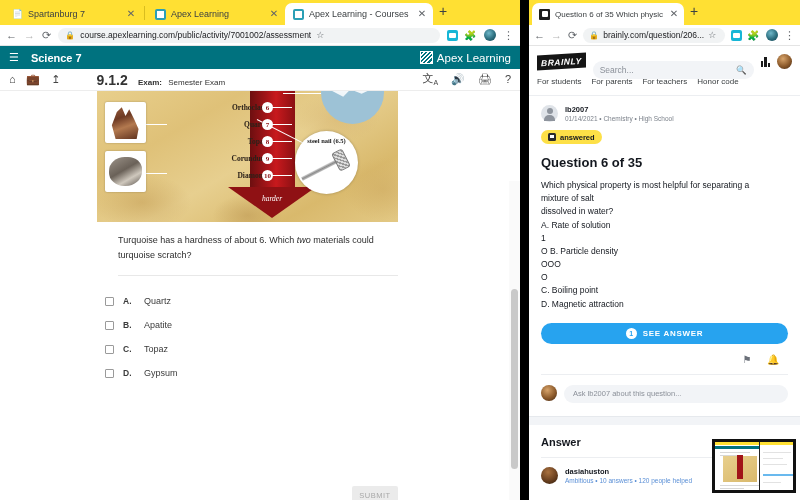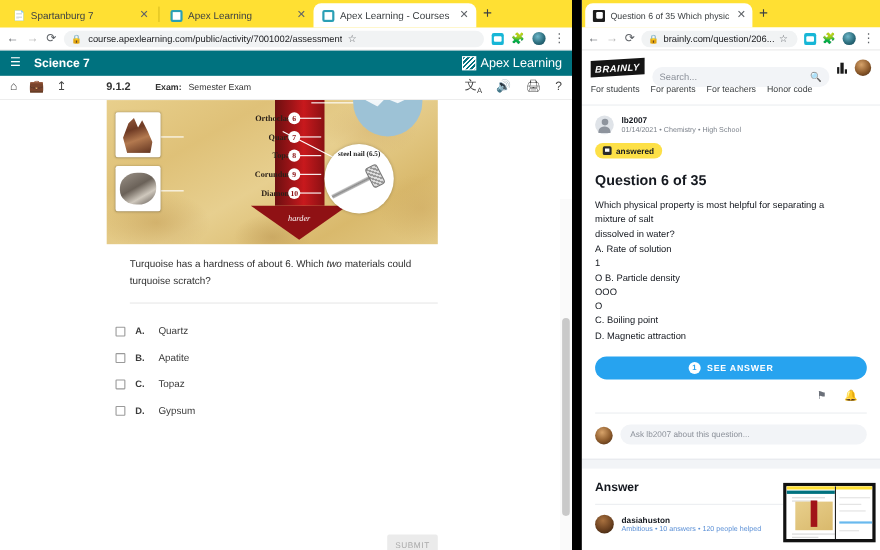--- a/index.html
+++ b/index.html
@@ -68,22 +68,22 @@
     background:repeating-linear-gradient(135deg,#00727f 0 1.5px,#fff 1.5px 3px);}
   .apex-brand-text { color: #fff; font-size: 11.5px; }
 
   .apex-sub {
     height: 22px; background: #fff; display: flex; align-items: center;
     padding: 0 9px; justify-content: space-between; border-bottom: 1px solid #ededed;
   }
   .sub-left { display: flex; align-items: center; gap: 11px; font-size: 8px; color: #333; }
   .sub-right { display: flex; align-items: center; gap: 13px; }
   .sub-ico { font-size: 11px; color: #444; line-height: 1; }
-  .lesson-id { font-weight: bold; font-size: 10px; padding-left: 25px; }
-  .lesson-kind { font-weight: bold; font-size: 8px; margin-left: 20px; }
+  .lesson-id { font-weight: bold; font-size: 14px; padding-left: 25px; }
+  .lesson-kind { font-weight: bold; font-size: 8px; margin-left: 8px; }
   .lesson-title { font-size: 8px; margin-left: 4px; }
 
   
   .content {
     position: relative; height: 410px; background: #fff; overflow: hidden;
   }
   .diagram {
     position: absolute; left: 97px; top: 0px; width: 301px; height: 131px;
     background: linear-gradient(150deg,#e8cf8c 0%,#dfc178 28%,#e7cf8f 52%,#d9b96c 78%,#e3c985 100%);
     overflow: hidden;
@@ -239,21 +239,21 @@
   .see-answer {
     margin-top: 12px; height: 21px; background: #27a3ef; border-radius: 11px;
     display: flex; align-items: center; justify-content: center; gap: 6px;
   }
   .sa-num { width: 11px; height: 11px; border-radius: 50%; background: #fff; color: #27a3ef;
     font-size: 7px; font-weight: bold; display: flex; align-items: center; justify-content: center; }
   .sa-txt { font-size: 8px; font-weight: bold; color: #fff; letter-spacing: .7px; }
   .q-actions { display: flex; justify-content: flex-end; gap: 16px; margin-top: 11px; padding-right: 8px; }
   .qa-ico { font-size: 10px; color: #6b7079; line-height: 1; }
   .hr-r { height: 1px; background: #eceef1; margin-top: 9px; }
-  .ask-row { display: flex; align-items: flex-end; gap: 7px; margin-top: 10px; }
+  .ask-row { display: flex; align-items: flex-start; gap: 7px; margin-top: 10px; }
   .ask-av { width: 16px; height: 16px; border-radius: 50%; flex: 0 0 16px;
     background: radial-gradient(circle at 40% 32%, #d7a36a 0%, #8c5a2b 55%, #3f2411 100%); }
   .ask-input { flex: 1 1 auto; height: 18px; background: #f2f4f7; border-radius: 9px;
     display: flex; align-items: center; padding: 0 9px; font-size: 7.5px; color: #8b9099; }
   .ans-sep { height: 9px; background: #f2f4f7; margin: 13px -12px 0 -12px; border-top: 1px solid #e6e9ed;}
   .ans-hdr { font-size: 11px; font-weight: bold; color: #14181f; margin-top: 11px; }
   .ans-hr { height: 1px; background: #eceef1; margin-top: 9px; }
   .ans-poster { display: flex; align-items: flex-end; gap: 7px; margin-top: 9px; }
   .ans-av { width: 17px; height: 17px; border-radius: 50%; flex: 0 0 17px;
     background: radial-gradient(circle at 42% 30%, #a9713f 0%, #6b4120 55%, #2d1a0b 100%); }

